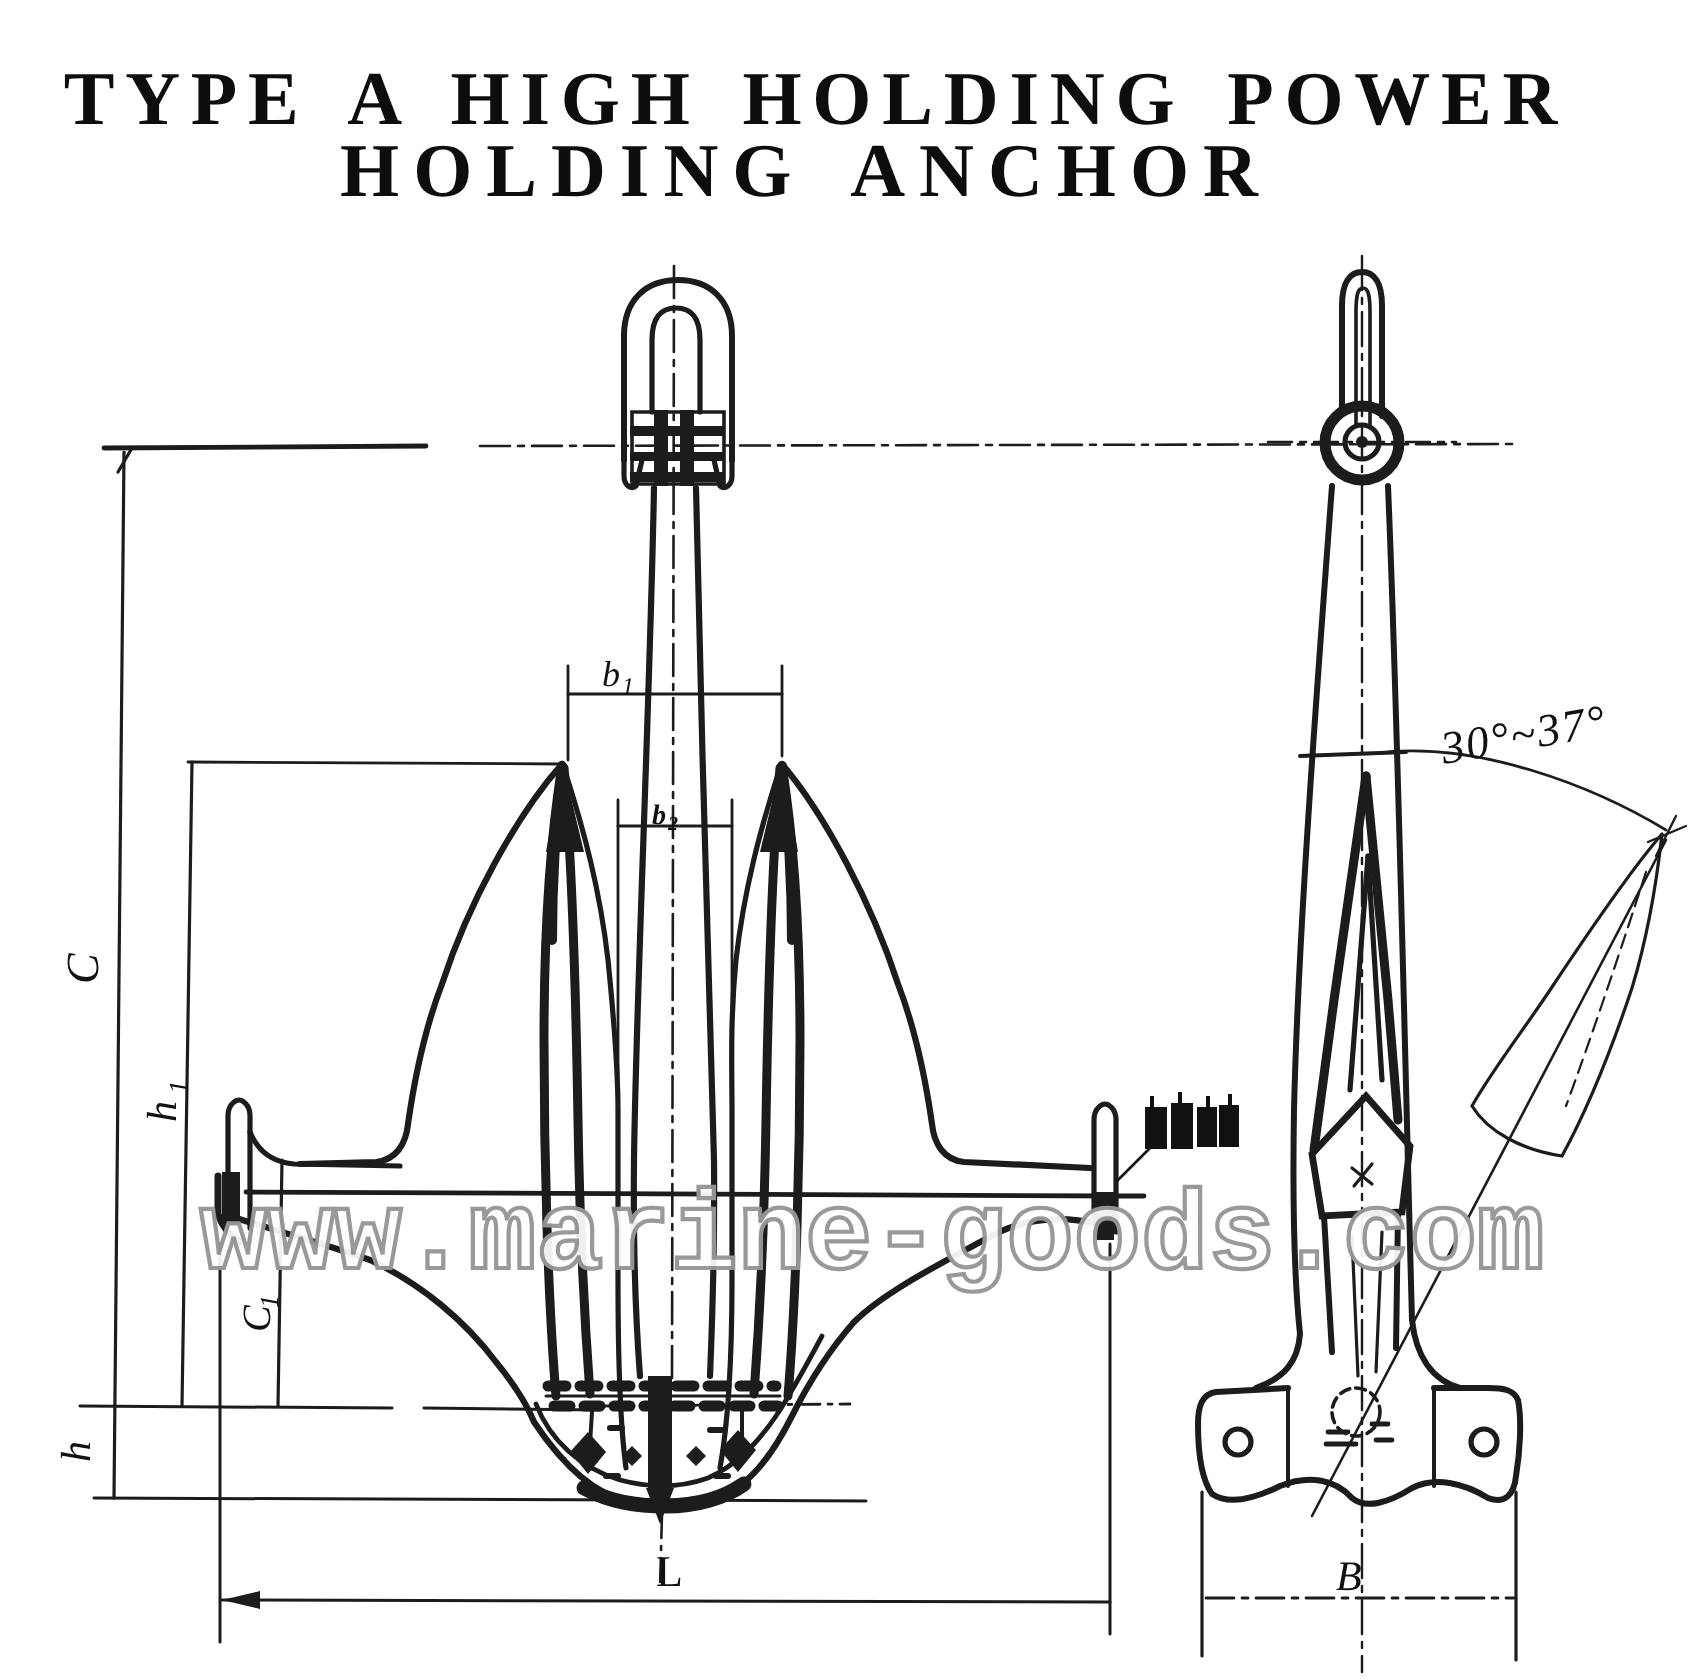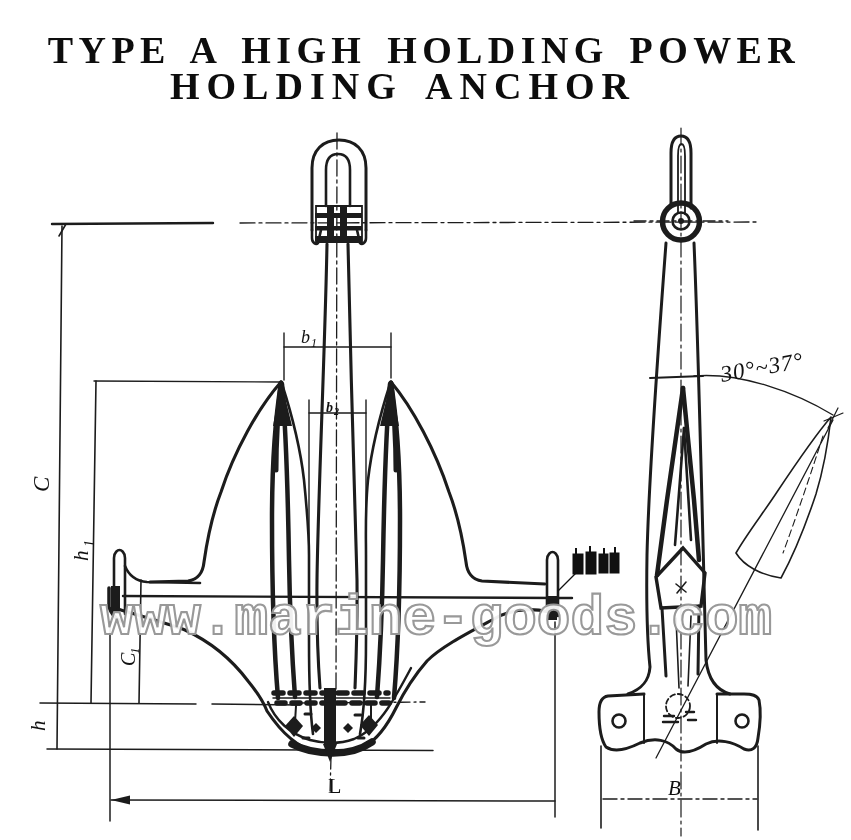--- a/index.html
+++ b/index.html
@@ -1,20 +1,20 @@
 <!DOCTYPE html>
 <html><head>
 <meta charset="utf-8">
 <style>
 html,body{margin:0;padding:0;}
 body{width:851px;height:840px;background:#ffffff;position:relative;overflow:hidden;
      font-family:"Liberation Serif", serif;}
 .title{position:absolute;white-space:nowrap;font-weight:bold;color:#0d0d0d;
        font-size:38px;}
-#t1{left:424px;top:28px;transform:translateX(-50%);letter-spacing:5.4px;word-spacing:6px;}
+#t1{left:408px;top:28px;transform:translateX(-50%);letter-spacing:5.4px;word-spacing:6px;}
 #t2{left:403px;top:64px;transform:translateX(-50%);letter-spacing:7.0px;word-spacing:8px;}
 #wm{position:absolute;left:100px;top:587px;white-space:nowrap;
     font-family:"Liberation Mono", monospace;font-size:56px;font-weight:bold;
     color:rgba(255,255,255,0.96);-webkit-text-stroke:2.1px #969696;opacity:0.97;}
 svg{position:absolute;left:0;top:0;}
 </style>
 </head>
 <body>
 <div class="title" id="t1">TYPE A HIGH HOLDING POWER</div>
 <div class="title" id="t2">HOLDING ANCHOR</div>

